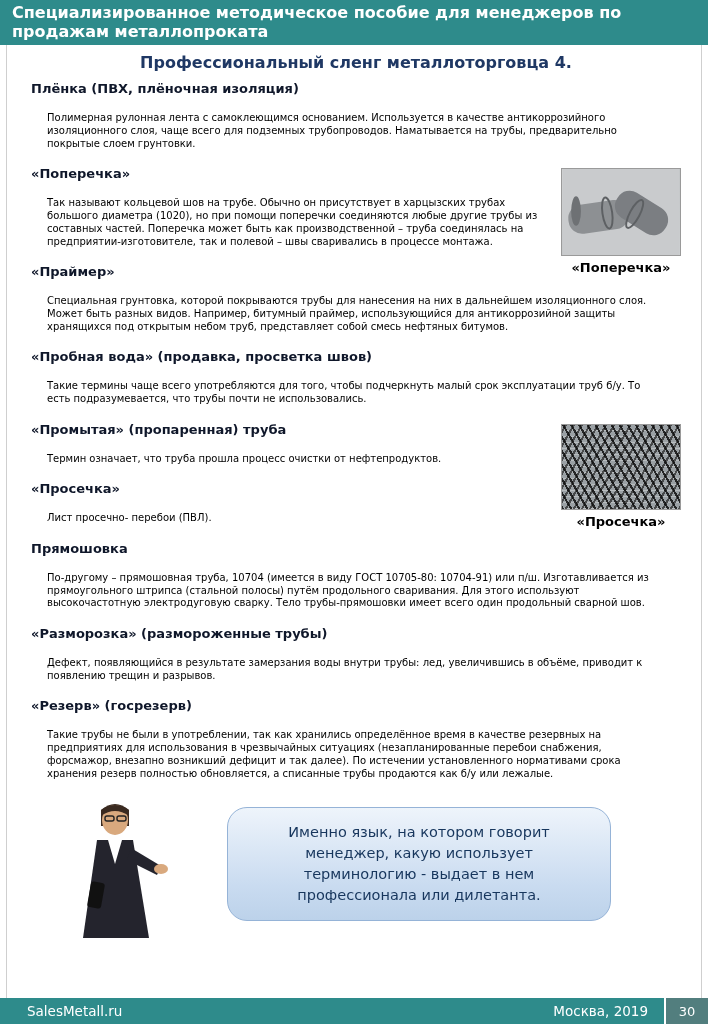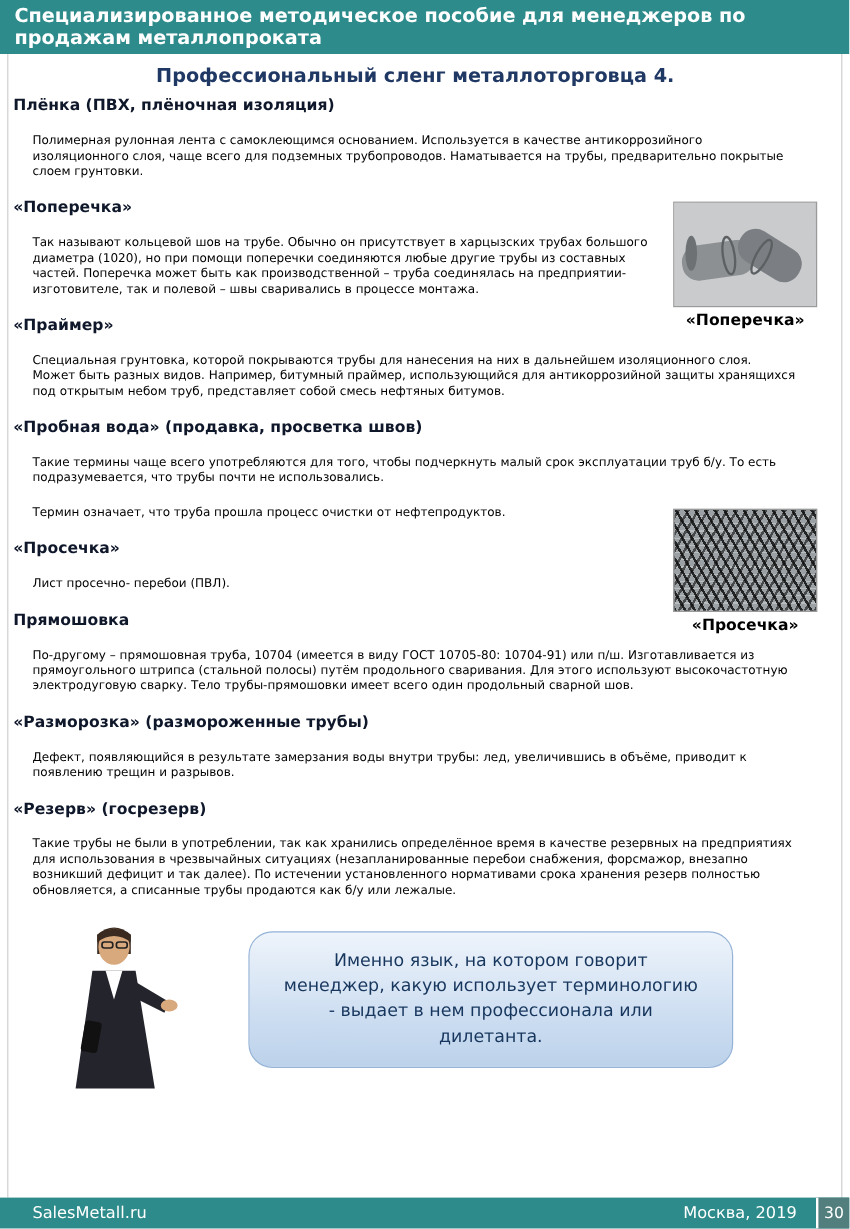--- a/index.html
+++ b/index.html
@@ -9,21 +9,21 @@
   .slide { width: 708px; height: 1024px; display: flex; flex-direction: column; background: #fff; overflow: hidden; }
 
   .header-bar {
     background: #2E8B8B; color: #fff; font-size: 16px; font-weight: bold;
     padding: 3px 12px 4px; line-height: 1.2; flex: none;
   }
 
   .content {
     flex: 1 1 auto; overflow: hidden;
     margin: 0 6px; border-left: 1px solid #cfcfcf; border-right: 1px solid #cfcfcf;
-    padding: 6px 20px 0 4px;
+    padding: 6px 20px 0 24px;
   }
 
   .page-title {
     text-align: center; color: #1F3864; font-size: 16px; font-weight: bold;
     margin: 2px 0 8px 0;
   }
 
   section.term { margin: 0; }
   section.term h2 { font-size: 13px; font-weight: bold; color: #0f172a; margin: 9px 0 1px 0; }
   section.term p { font-size: 10px; color: #000; margin: 16px; line-height: 1.27; }
@@ -54,21 +54,21 @@
     color: #17365D; font-size: 14.5px; line-height: 1.45;
   }
 
   .footer-bar {
     flex: none; height: 26px; background: #2E8B8B; color: #fff;
     display: flex; align-items: center; padding-left: 27px; font-size: 13.5px; text-align: right;
   }
   .footer-spacer { flex: 1; }
   .footer-place { margin-right: 16px; }
   .page-num {
-    width: 28px; align-self: stretch; background: #527e7e; color: #fff;
+    width: 44px; align-self: stretch; background: #527e7e; color: #fff;
     display: flex; align-items: center; justify-content: center;
     font-size: 13px; border-left: 2px solid #ffffff;
   }
 </style>
 </head>
 <body>
 
 <div class="slide">
 
   <div class="header-bar">
@@ -110,20 +110,21 @@
     <section class="term">
       <h2>«Пробная вода» (продавка, просветка швов)</h2>
       <p>Такие термины чаще всего употребляются для того, чтобы подчеркнуть малый срок эксплуатации труб б/у. То есть подразумевается, что трубы почти не использовались.</p>
     </section>
 
     <section class="term">
       <figure class="fig">
         <div class="photo mesh-photo"></div>
         <figcaption>«Просечка»</figcaption>
       </figure>
+      <h2>«Промытая» (пропаренная) труба</h2>
       <p>Термин означает, что труба прошла процесс очистки от нефтепродуктов.</p>
     </section>
 
     <section class="term">
       <h2>«Просечка»</h2>
       <p>Лист просечно- перебои (ПВЛ).</p>
     </section>
 
     <section class="term">
       <h2>Прямошовка</h2>

